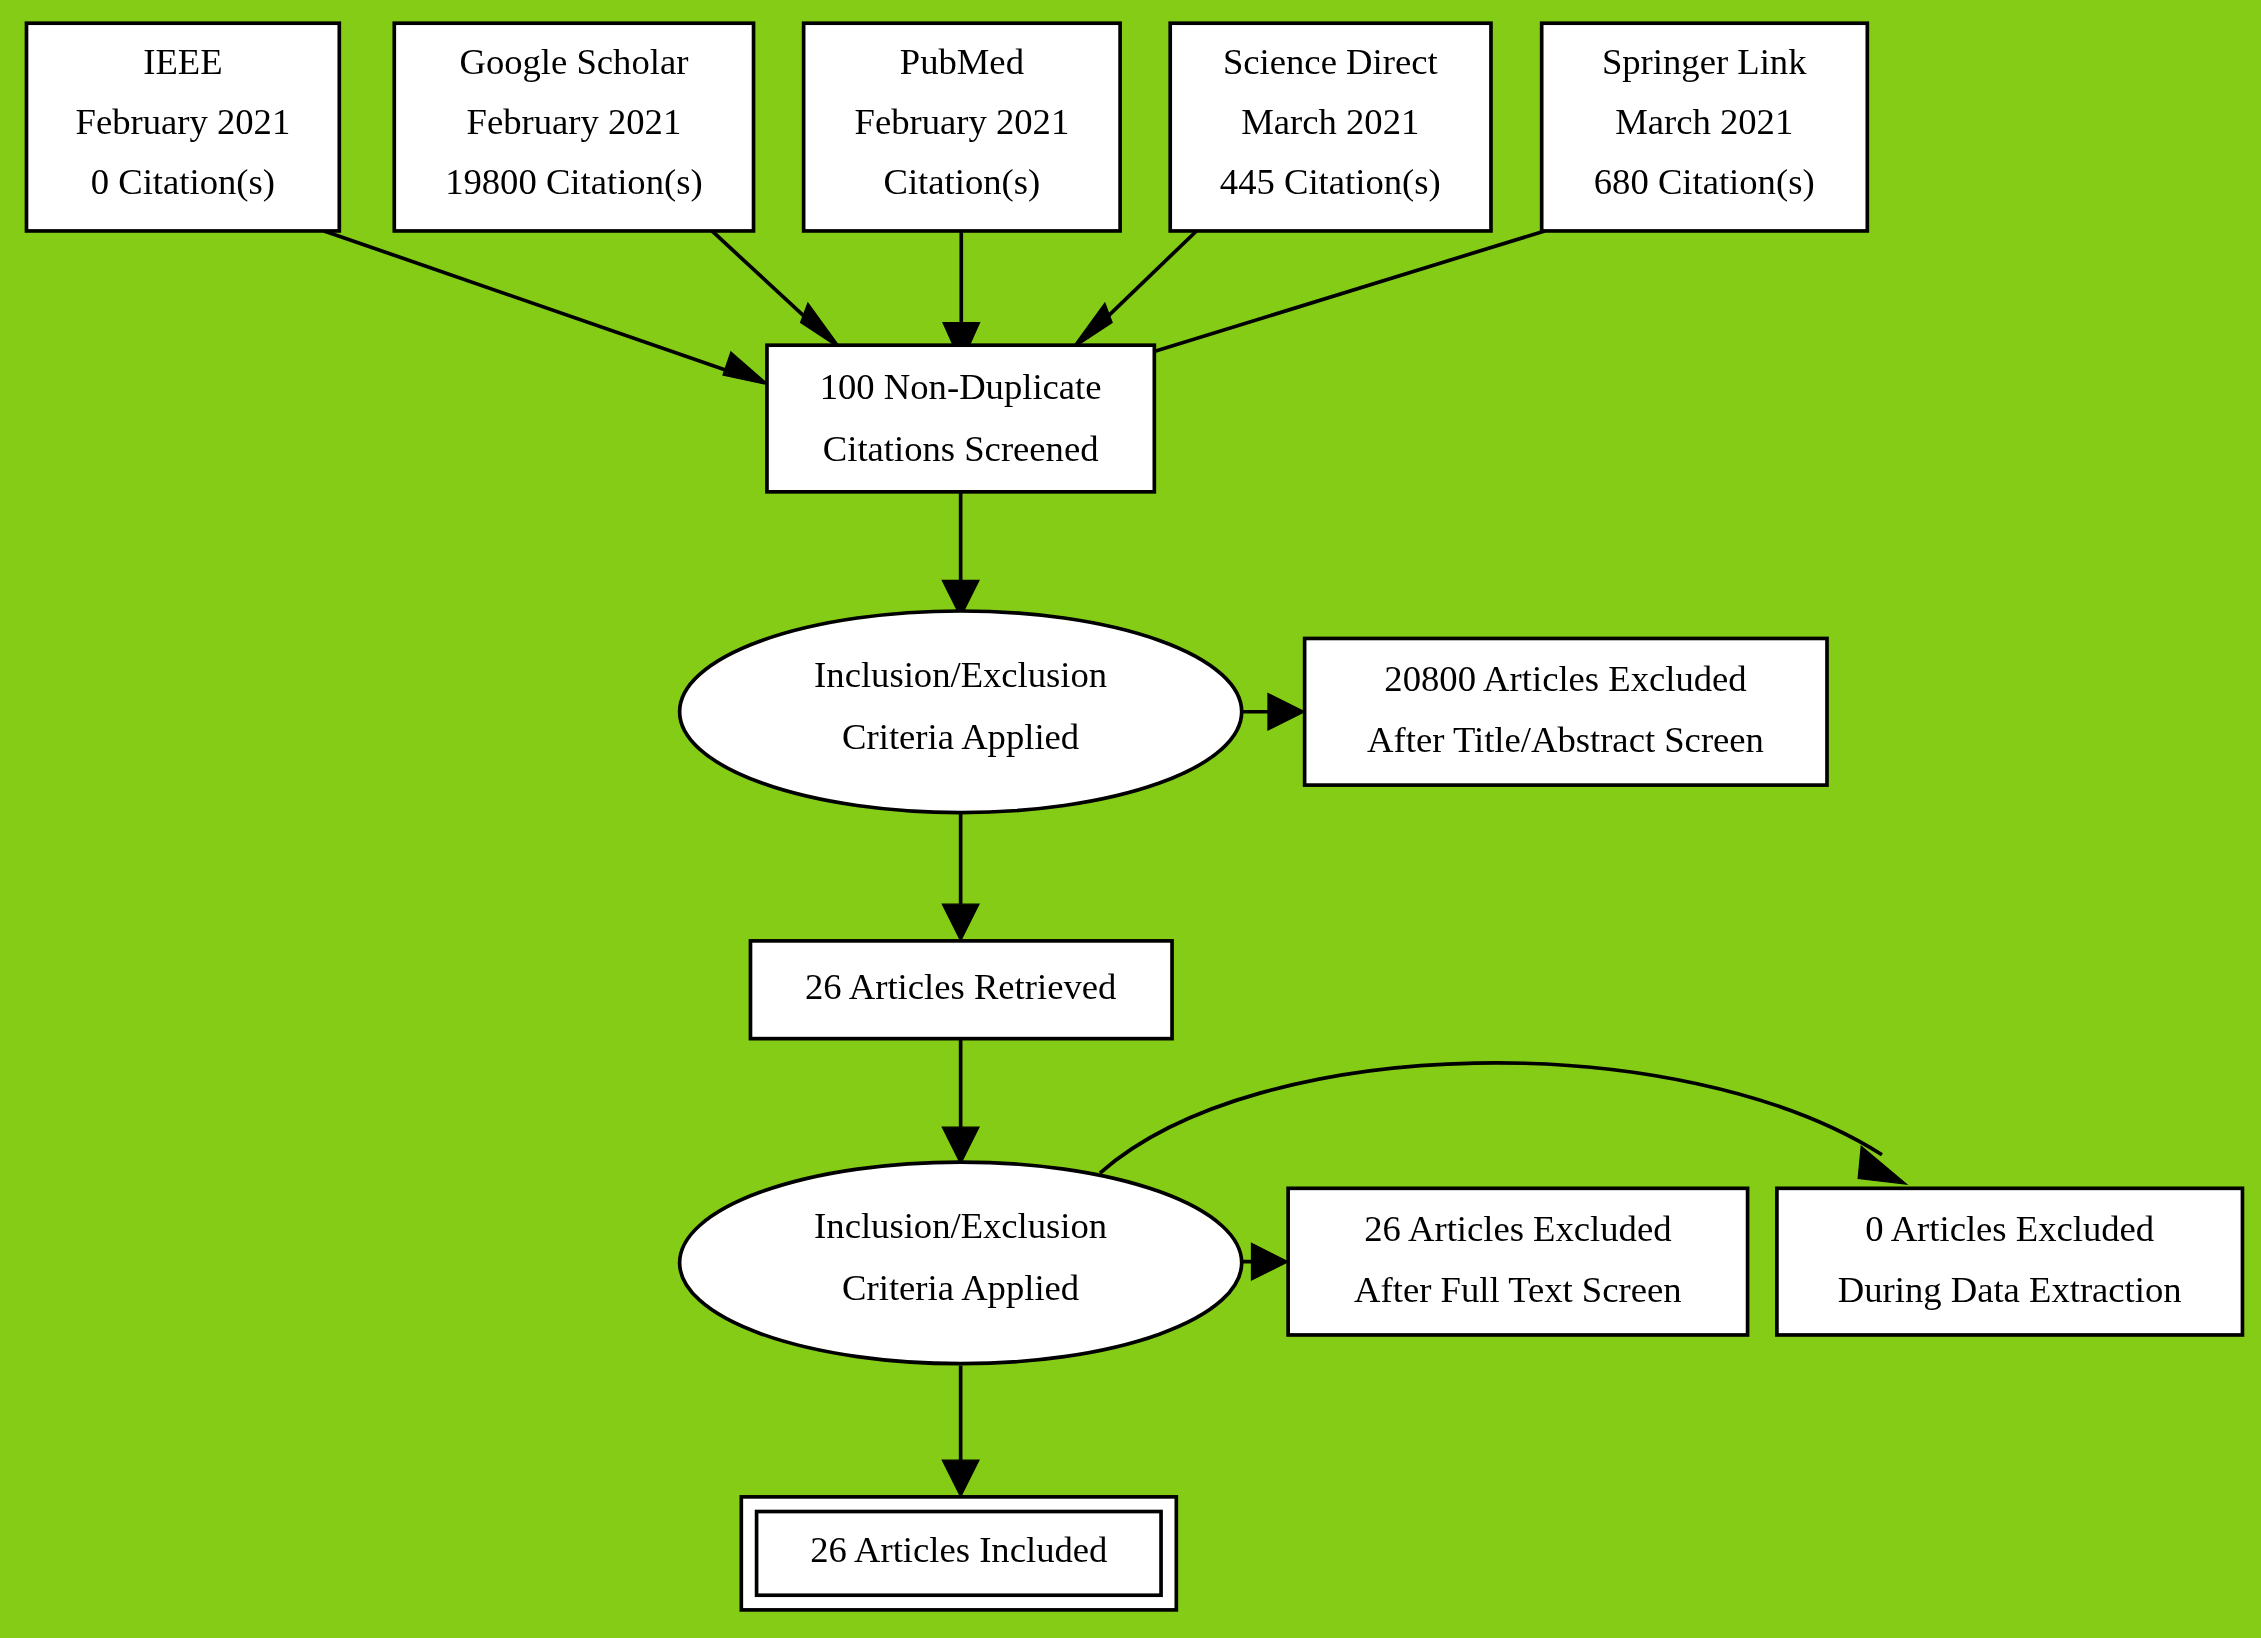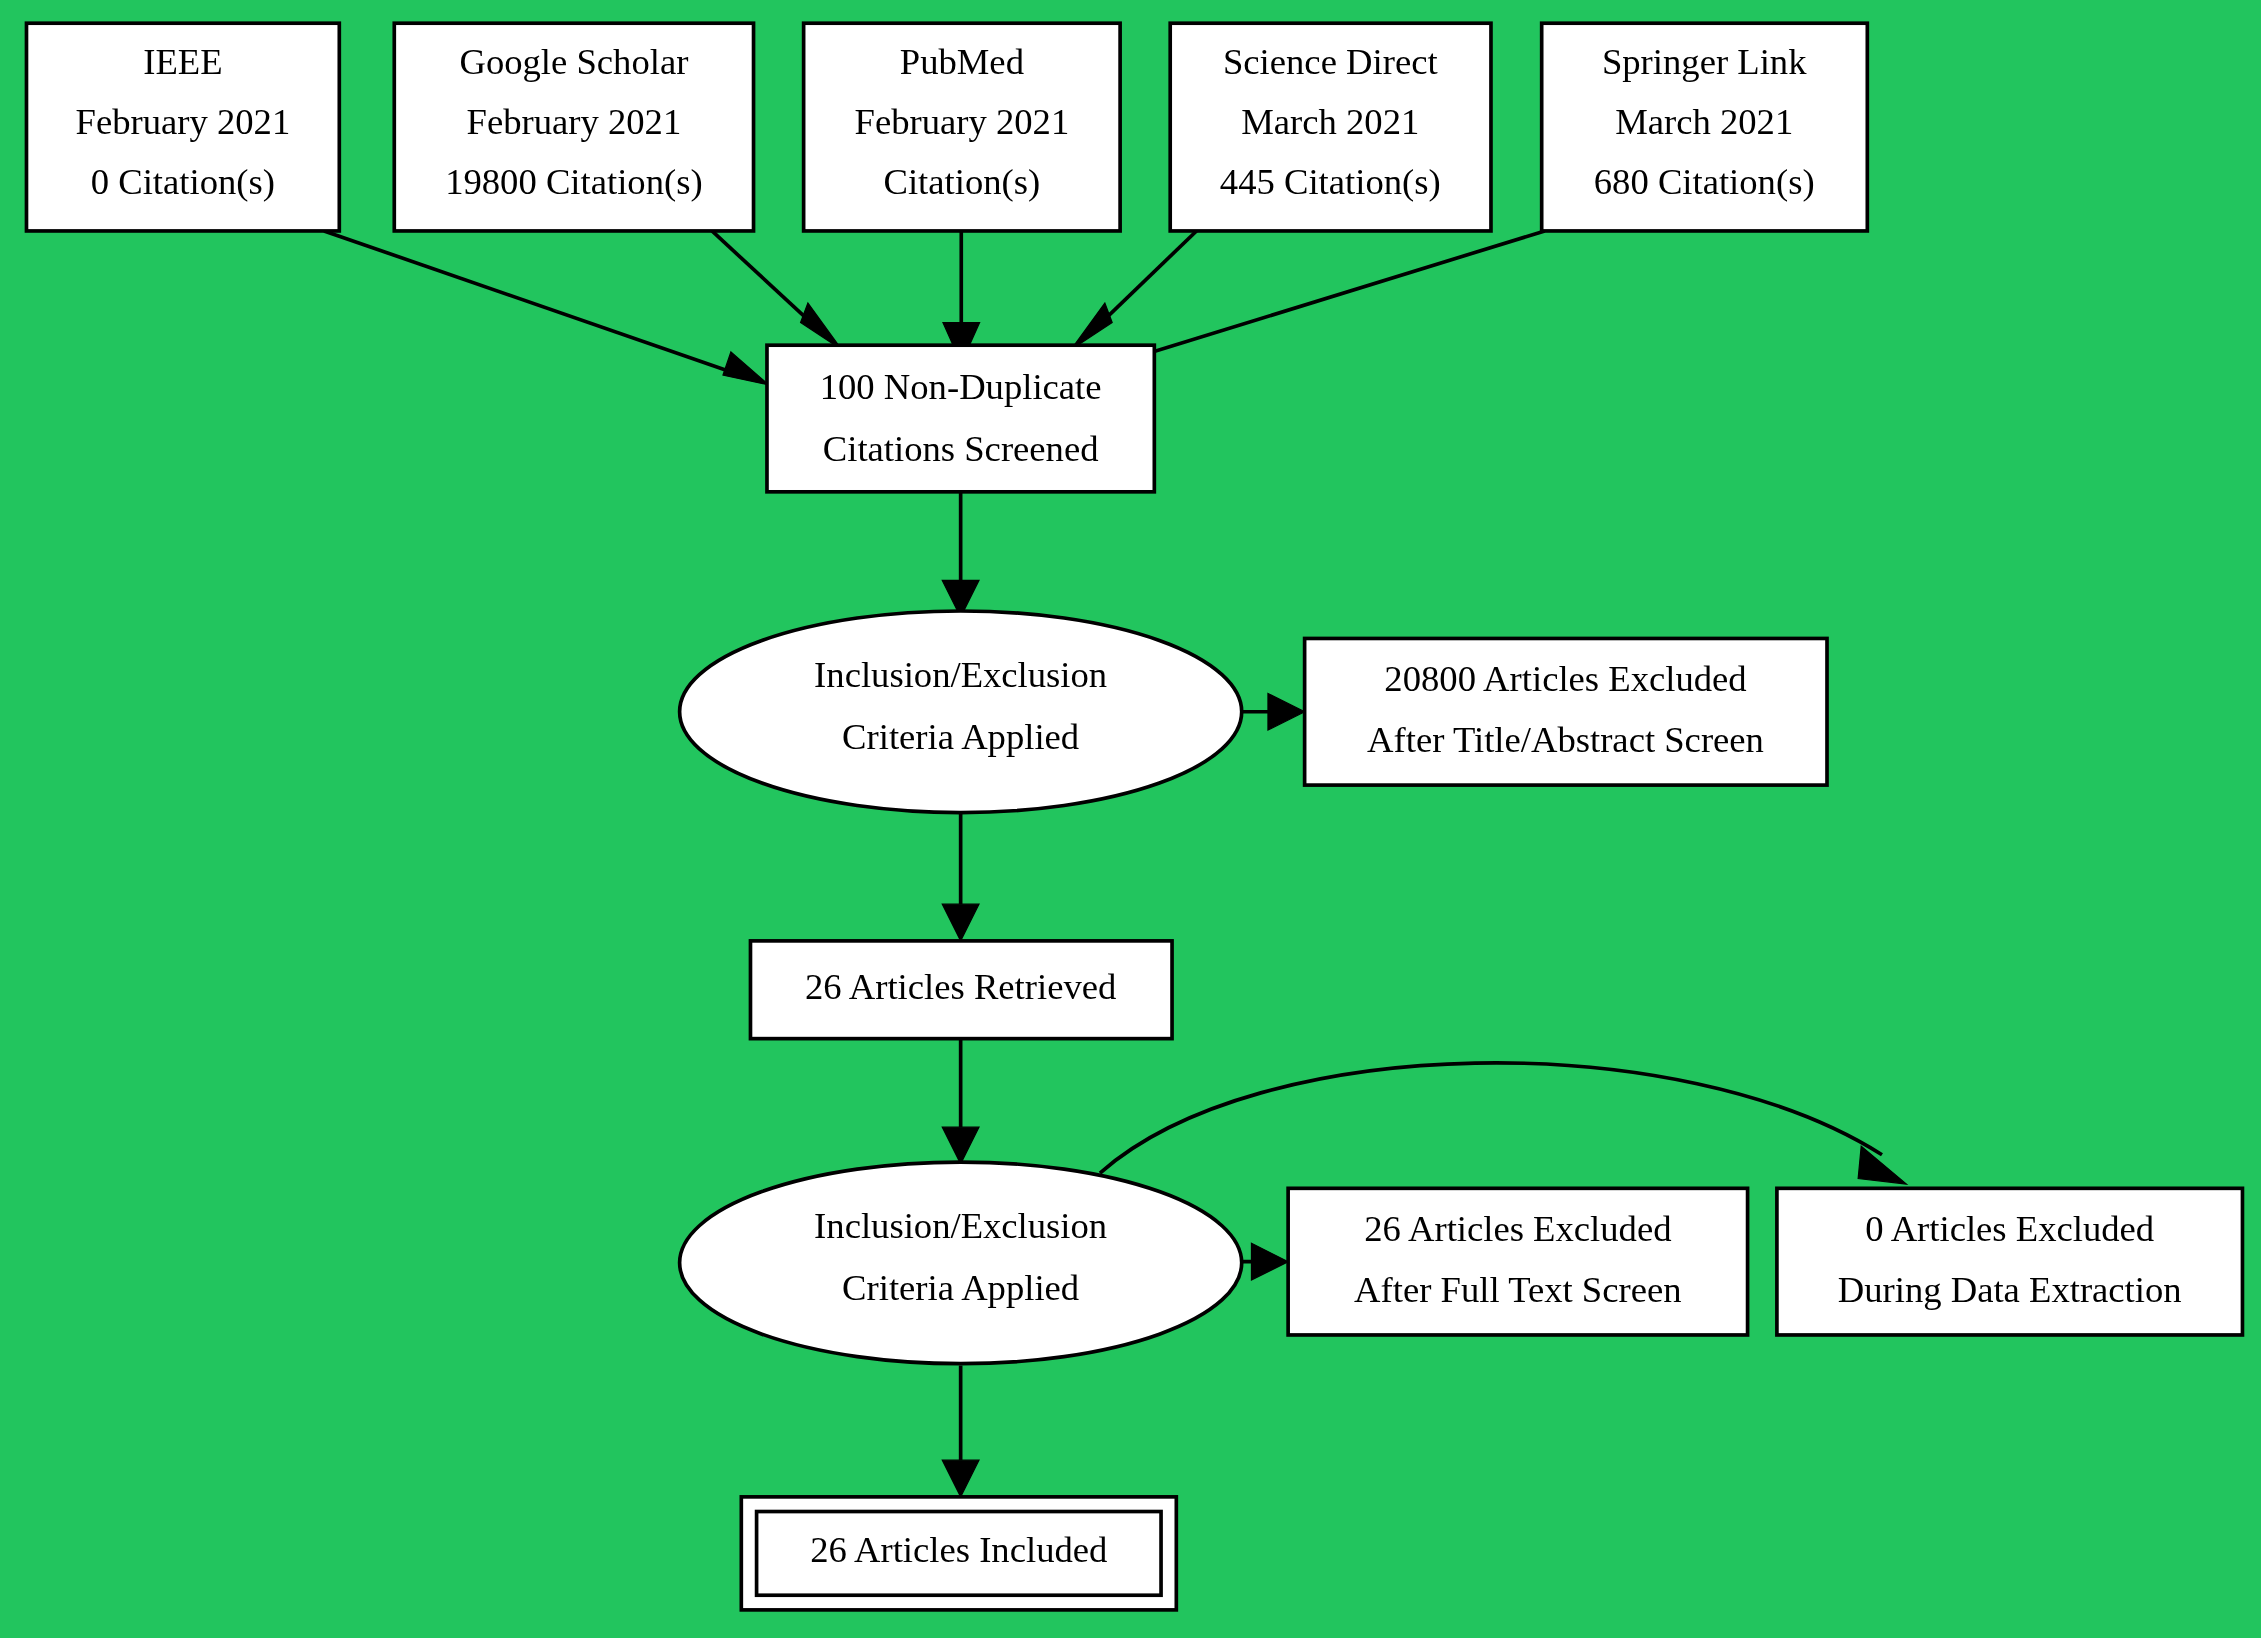--- a/index.html
+++ b/index.html
@@ -4,21 +4,21 @@
 <style>
   html, body {
     margin: 0;
     padding: 0;
     background: #ffffff;
   }
   #diagram-root {
     position: relative;
     width: 2261px;
     height: 1638px;
-    background: #22c55e;
+    background: #84cc16;
     font-family: "Liberation Serif", "DejaVu Serif", serif;
   }
   svg.flow {
     display: block;
     width: 2261px;
     height: 1638px;
   }
   .node-shape {
     fill: #ffffff;
     stroke: #000000;

